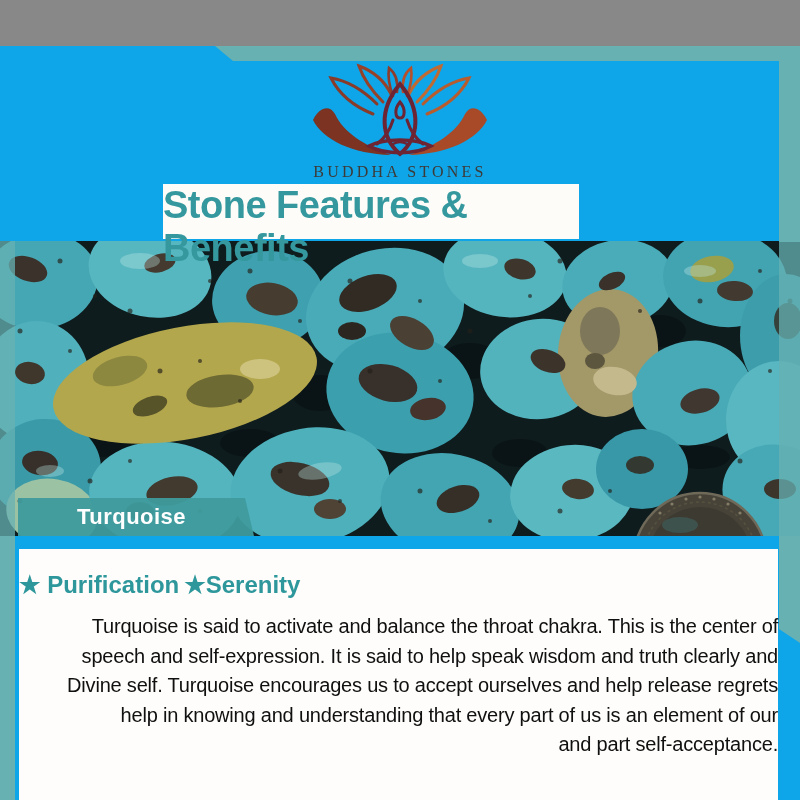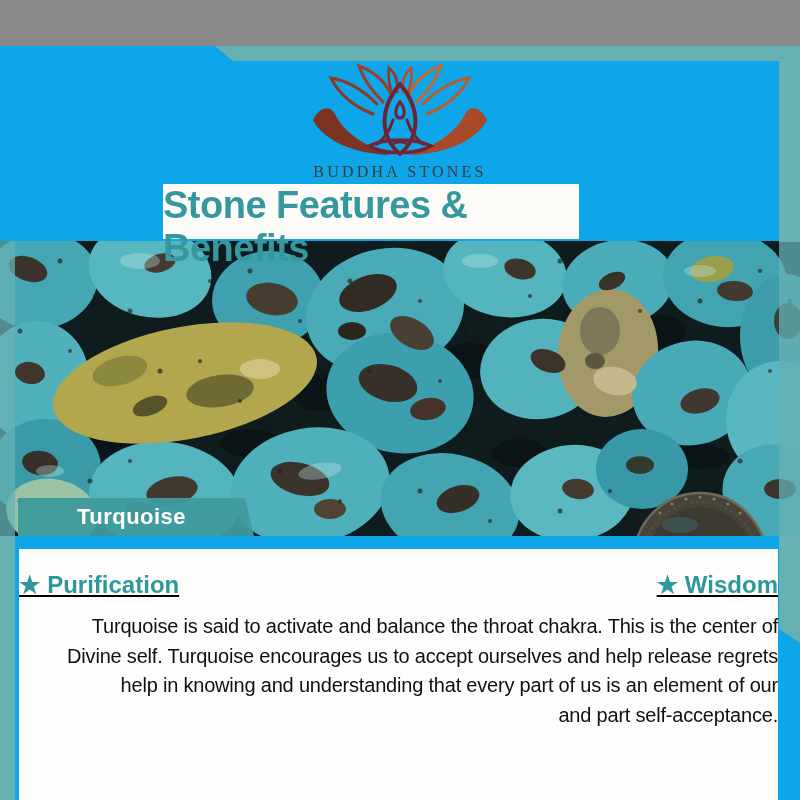--- a/index.html
+++ b/index.html
@@ -38,21 +38,21 @@
   
   #stone-label-banner{position:absolute;top:452px;left:18px;width:236px;height:38px;
     background:rgba(63,155,157,0.95);
     clip-path:polygon(0 0,227px 0,100% 100%,0 100%);
     display:flex;align-items:center;justify-content:center;}
   #stone-label{color:#ffffff;font-weight:700;font-size:22px;letter-spacing:0.5px;
     padding-right:9px;}
   
   #content-card{position:absolute;top:503px;left:19px;width:759px;height:277px;
     background:#fefdfb;}
-  #benefits-row{margin-top:22px;display:flex;justify-content:space-between;gap:17px;text-decoration:underline;}
+  #benefits-row{margin-top:22px;display:flex;justify-content:flex-start;gap:5px;}
   .benefit-item{color:#2e979c;font-weight:700;font-size:24px;white-space:nowrap;}
   #description{margin:13px 0 0 19px;color:#101010;text-align:right;}
   .desc-line{font-size:20px;line-height:29.5px;letter-spacing:-0.2px;white-space:nowrap;}
 </style>
 </head>
 <body>
 
 <div id="canvas">
 
   <div id="photo" role="img" aria-label="Close-up photo of rough turquoise nugget stones with dark matrix, a yellow-green stone and a coin for scale">
@@ -234,23 +234,24 @@
     <h1 id="heading-title">Stone Features &amp; Benefits</h1>
   </div>
 
   <div id="stone-label-banner">
     <span id="stone-label">Turquoise</span>
   </div>
 
   <div id="content-card">
     <div id="benefits-row">
       <span class="benefit-item">★ Purification</span>
-      <span class="benefit-item">★ Wisdom</span>
+      <span class="benefit-item">★Serenity</span>
     </div>
     <div id="description">
       <div class="desc-line">Turquoise is said to activate and balance the throat chakra. This is the center of</div>
+      <div class="desc-line">speech and self-expression. It is said to help speak wisdom and truth clearly and</div>
       <div class="desc-line">Divine self. Turquoise encourages us to accept ourselves and help release regrets</div>
       <div class="desc-line">help in knowing and understanding that every part of us is an element of our</div>
       <div class="desc-line">and part self-acceptance.</div>
     </div>
   </div>
 
 </div>
 
 </body></html>

